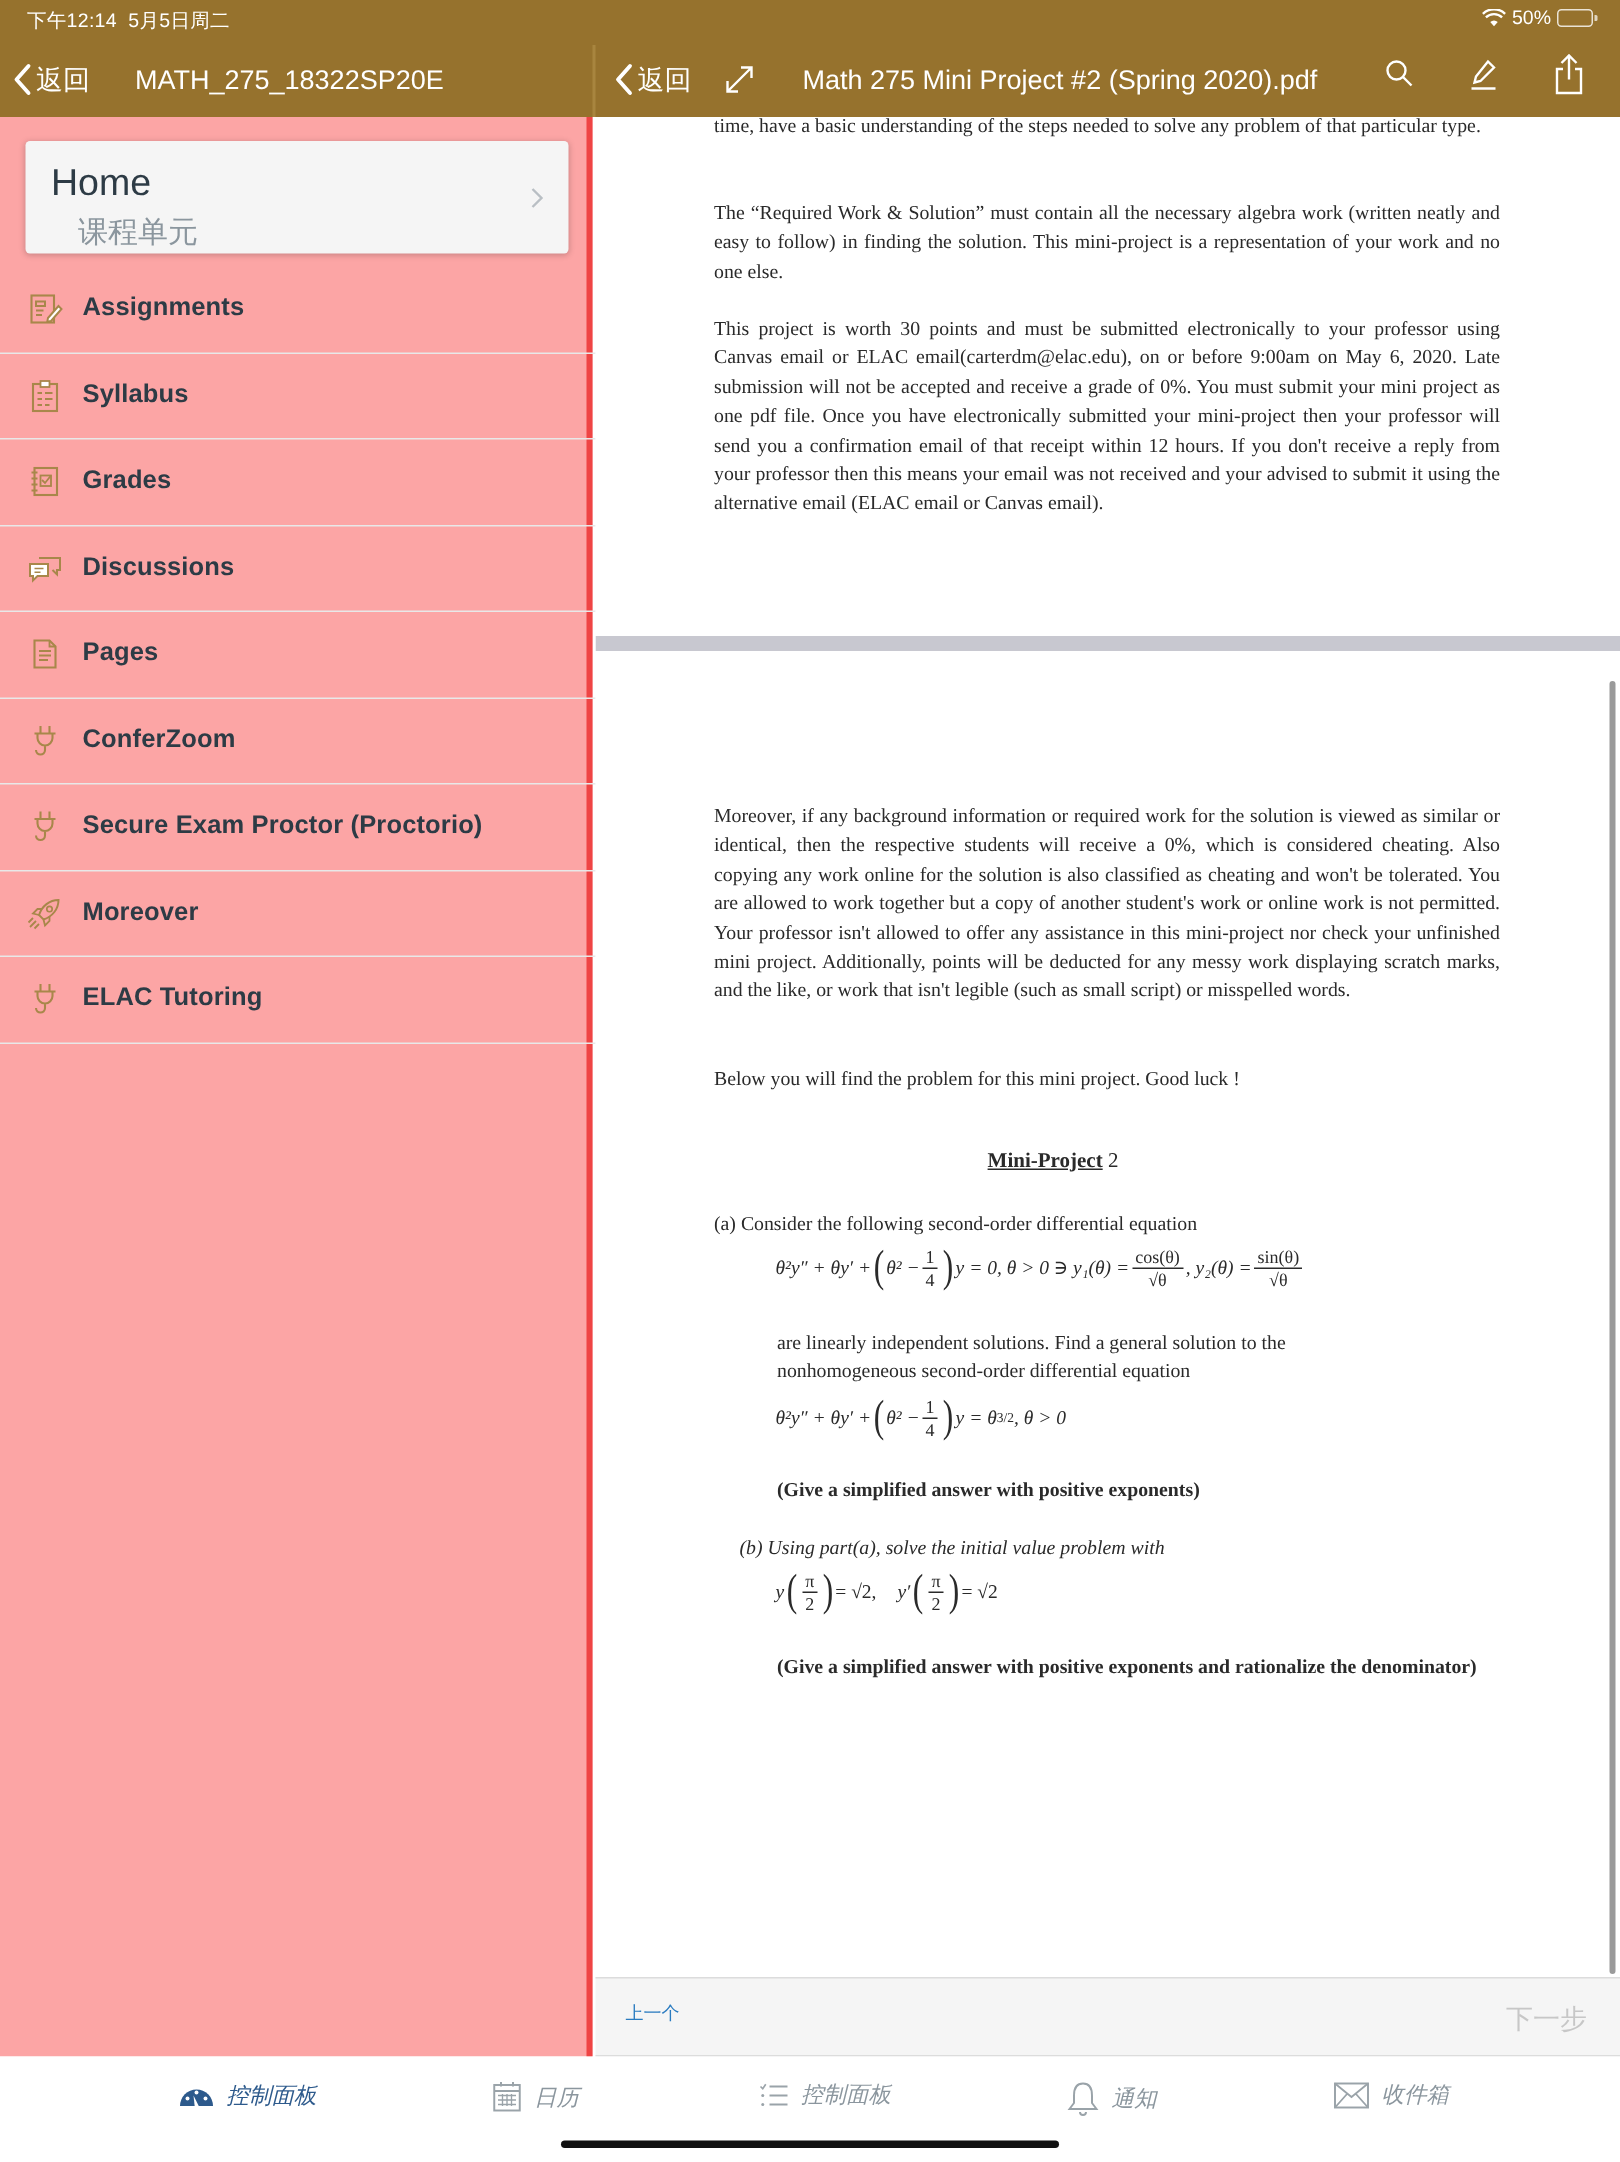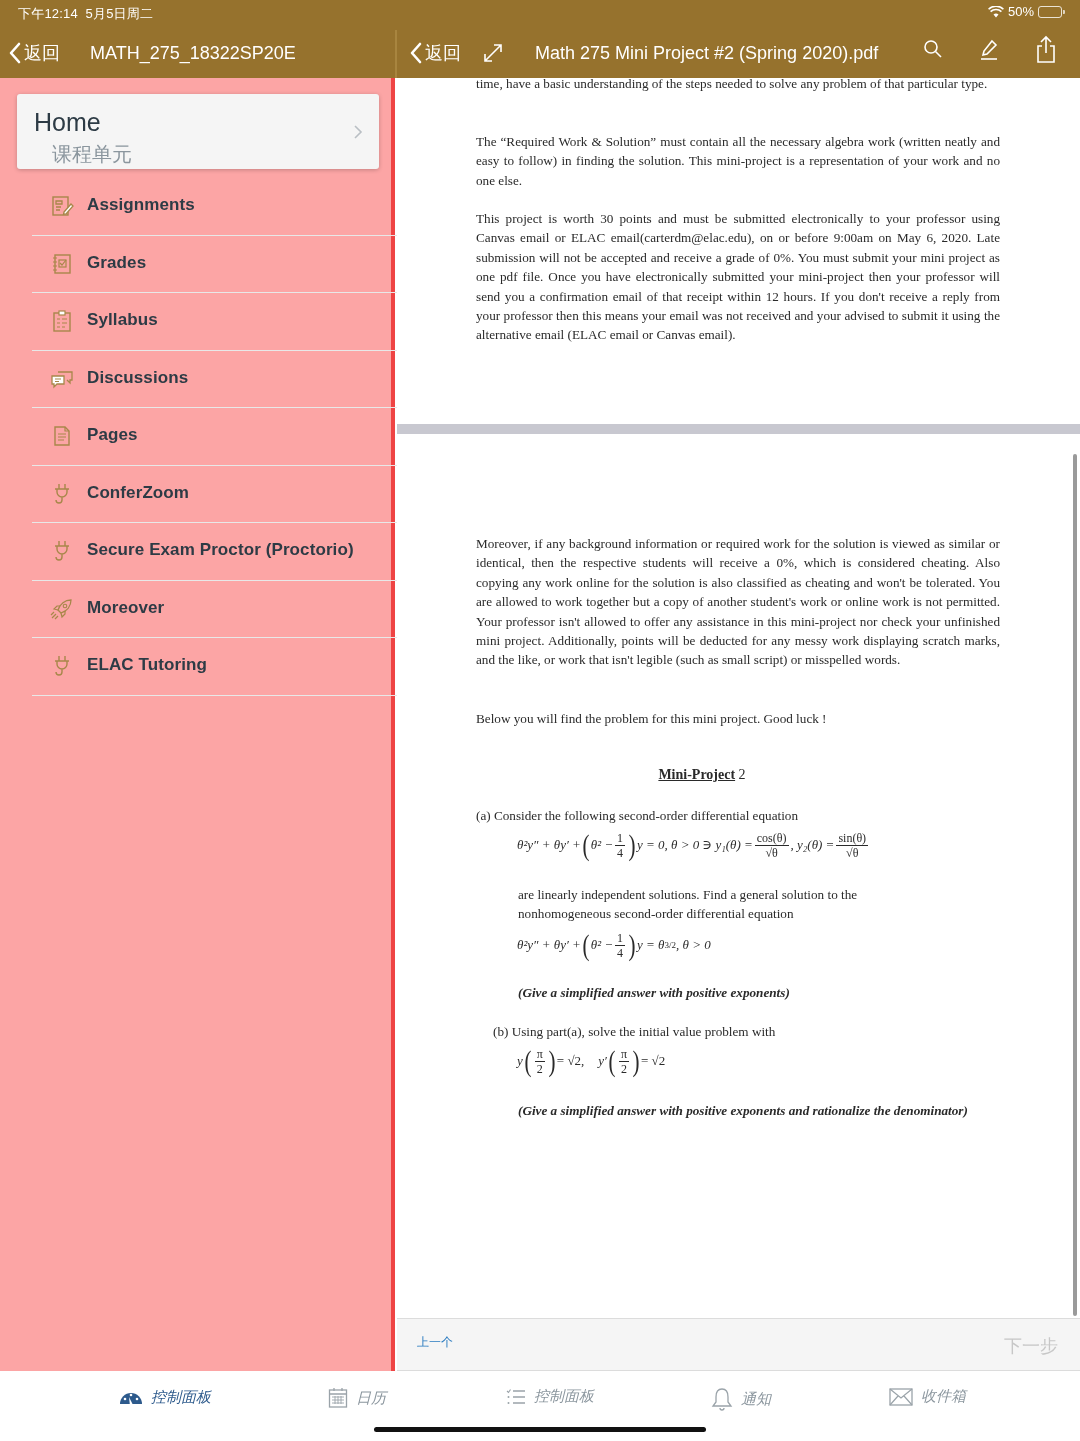--- a/index.html
+++ b/index.html
@@ -27,34 +27,34 @@
   .nav-icon { position: absolute; top: 8px; cursor: pointer; display: flex; }
   .vdivider-top { position: absolute; left: 395px; top: 30px; width: 2px; height: 48px; background: #a8853f; }
 
   
   .left-panel { position: absolute; left: 0; top: 78px; width: 395px; height: 1293px; background: #fca5a5; border-right: 4px solid #ef4444; }
   .home-card { position: absolute; left: 17px; top: 16px; width: 362px; height: 75px; background: #f5f5f5; border-radius: 3px; box-shadow: 0 1px 4px rgba(0,0,0,0.22); cursor: pointer; }
   .home-title { position: absolute; left: 17px; top: 14px; font-size: 25px; color: #2d3b45; }
   .home-sub { position: absolute; left: 35px; top: 47px; font-size: 20px; color: #8b969e; }
   .chev { position: absolute; width: 10px; height: 16px; }
   .home-card .chev { right: 16px; top: 30px; }
-  .menu { position: absolute; left: 0; top: 100px; width: 449px; padding-left: 32px; }
+  .menu { position: absolute; left: 0; top: 100px; width: 449px; }
   .menu-item { position: relative; height: 57.5px; border-bottom: 1.5px solid #e8e8e8; cursor: pointer; }
   .menu-icon { position: absolute; left: 18px; top: 16px; width: 24px; height: 24px; }
   .menu-label { position: absolute; left: 55px; top: 17px; font-size: 17px; color: #2d3b45; font-weight: 600; letter-spacing: 0.1px; }
   .menu-item .chev { right: 14px; top: 21px; }
 
   
   .pdf-pane { position: absolute; left: 397px; top: 78px; width: 683px; height: 1240px; background: #ffffff; overflow: hidden; }
   .page { position: absolute; left: 0; width: 683px; background: #fff; }
   .page1 { top: 0; height: 346px; }
   .page-gap { position: absolute; left: 0; top: 346px; width: 683px; height: 10px; background: #c8c8d0; }
   .page2 { top: 356px; height: 884px; }
   .pdf-text { position: absolute; left: 79px; width: 524px; font-family: "Liberation Serif", "DejaVu Serif", serif; font-size: 13.2px; line-height: 19.4px; color: #2a2a2a; text-align: justify; }
-  .pdf-text.bold { font-weight: bold; font-style: italic; }
+  .pdf-text.bold { font-weight: bold; }
   .center-title { position: absolute; left: 0; width: 610px; text-align: center; font-family: "Liberation Serif", serif; font-size: 14px; font-weight: bold; color: #2a2a2a; }
   .center-title span.u { text-decoration: underline; }
   .eq { position: absolute; font-family: "Liberation Serif", "DejaVu Serif", serif; font-size: 13px; color: #2a2a2a; font-style: italic; white-space: nowrap; display: flex; align-items: center; }
   .frac { display: inline-flex; flex-direction: column; align-items: center; vertical-align: middle; margin: 0 2px; font-size: 12px; }
   .frac .num { border-bottom: 1px solid #2a2a2a; padding: 0 2px; line-height: 14px; font-style: normal; }
   .frac .den { line-height: 14px; padding: 0 2px; }
   .paren { font-size: 30px; font-style: normal; line-height: 1; font-weight: 200; transform: scaleX(0.7); display: inline-block; }
   .up { font-size: 9px; vertical-align: super; font-style: normal; }
   .rm { font-style: normal; }
   .scrollbar { position: absolute; right: 3px; top: 376px; width: 4px; height: 862px; background: #9a9a9a; border-radius: 2px; cursor: pointer; }
@@ -149,37 +149,37 @@
           <path d="M6 7 H12 V10 H6 Z M6 13 H11 M6 16 H10" stroke="#a8874a" stroke-width="1.3" fill="none"></path>
           <path d="M14 18 L21 10 L23 12 L16 20 L13.5 20.5 Z" fill="#fff" stroke="#a8874a" stroke-width="1.3"></path>
         </svg>
       <span class="menu-label">Assignments</span>
       <svg class="chev" viewBox="0 0 10 16">
           <path d="M2 2 L8 8 L2 14" stroke="#b9bfc4" stroke-width="1.6" fill="none"></path>
         </svg>
     </div>
     <div class="menu-item">
       <svg class="menu-icon" viewBox="0 0 24 24">
+          <rect x="4" y="4" width="16" height="18" fill="none" stroke="#a8874a" stroke-width="1.4"></rect>
+          <rect x="9" y="2" width="6" height="4" fill="#fff" stroke="#a8874a" stroke-width="1.2"></rect>
+          <path d="M7 10 H10 M12 10 H17 M7 14 H10 M12 14 H17 M7 18 H10 M12 18 H15" stroke="#a8874a" stroke-width="1.2"></path>
+        </svg>
+      <span class="menu-label">Syllabus</span>
+      <svg class="chev" viewBox="0 0 10 16">
+          <path d="M2 2 L8 8 L2 14" stroke="#b9bfc4" stroke-width="1.6" fill="none"></path>
+        </svg>
+    </div>
+    <div class="menu-item">
+      <svg class="menu-icon" viewBox="0 0 24 24">
           <rect x="5" y="3" width="15" height="18" fill="none" stroke="#a8874a" stroke-width="1.4"></rect>
           <path d="M3 6 H7 M3 10 H7 M3 14 H7 M3 18 H7" stroke="#a8874a" stroke-width="1.2"></path>
           <rect x="9" y="8" width="7" height="7" fill="none" stroke="#a8874a" stroke-width="1.2"></rect>
           <path d="M10 11 L12 13 L16 8" stroke="#a8874a" stroke-width="1.2" fill="none"></path>
         </svg>
       <span class="menu-label">Grades</span>
-      <svg class="chev" viewBox="0 0 10 16">
-          <path d="M2 2 L8 8 L2 14" stroke="#b9bfc4" stroke-width="1.6" fill="none"></path>
-        </svg>
-    </div>
-    <div class="menu-item">
-      <svg class="menu-icon" viewBox="0 0 24 24">
-          <rect x="4" y="4" width="16" height="18" fill="none" stroke="#a8874a" stroke-width="1.4"></rect>
-          <rect x="9" y="2" width="6" height="4" fill="#fff" stroke="#a8874a" stroke-width="1.2"></rect>
-          <path d="M7 10 H10 M12 10 H17 M7 14 H10 M12 14 H17 M7 18 H10 M12 18 H15" stroke="#a8874a" stroke-width="1.2"></path>
-        </svg>
-      <span class="menu-label">Syllabus</span>
       <svg class="chev" viewBox="0 0 10 16">
           <path d="M2 2 L8 8 L2 14" stroke="#b9bfc4" stroke-width="1.6" fill="none"></path>
         </svg>
     </div>
     <div class="menu-item">
       <svg class="menu-icon" viewBox="0 0 24 24">
           <path d="M2 9 H14 V17 H7 L4 20 V17 H2 Z" fill="#fff" stroke="#a8874a" stroke-width="1.3"></path>
           <path d="M8 5 H22 V13 H20 V16 L17 13" fill="none" stroke="#a8874a" stroke-width="1.3"></path>
           <path d="M5 12 H11 M5 14.5 H9" stroke="#a8874a" stroke-width="1.1"></path>
         </svg>
@@ -286,21 +286,21 @@
           <span class="num">1</span>
           <span class="den">4</span>
         </span>
       <span class="paren">)</span>
       <span>y = θ</span>
         <span class="up">3/2</span>
       <span>,   θ &gt; 0</span>
     </div>
 
     <p class="pdf-text bold" style="left:121px; top:549px;">(Give a simplified answer with positive exponents)</p>
-    <p class="pdf-text" style="left:96px; top:588px;">(b) Using part(a), solve the initial value problem with</p>
+    <p class="pdf-text" style="left:96px; top:588px;font-style:italic;">(b) Using part(a), solve the initial value problem with</p>
 
     <div class="eq" style="left:120px; top:612px;">
       <span>y</span>
       <span class="paren">(</span>
       <span class="frac rm">
           <span class="num">π</span>
           <span class="den">2</span>
         </span>
       <span class="paren">)</span>
       <span class="rm">= √2,</span>

